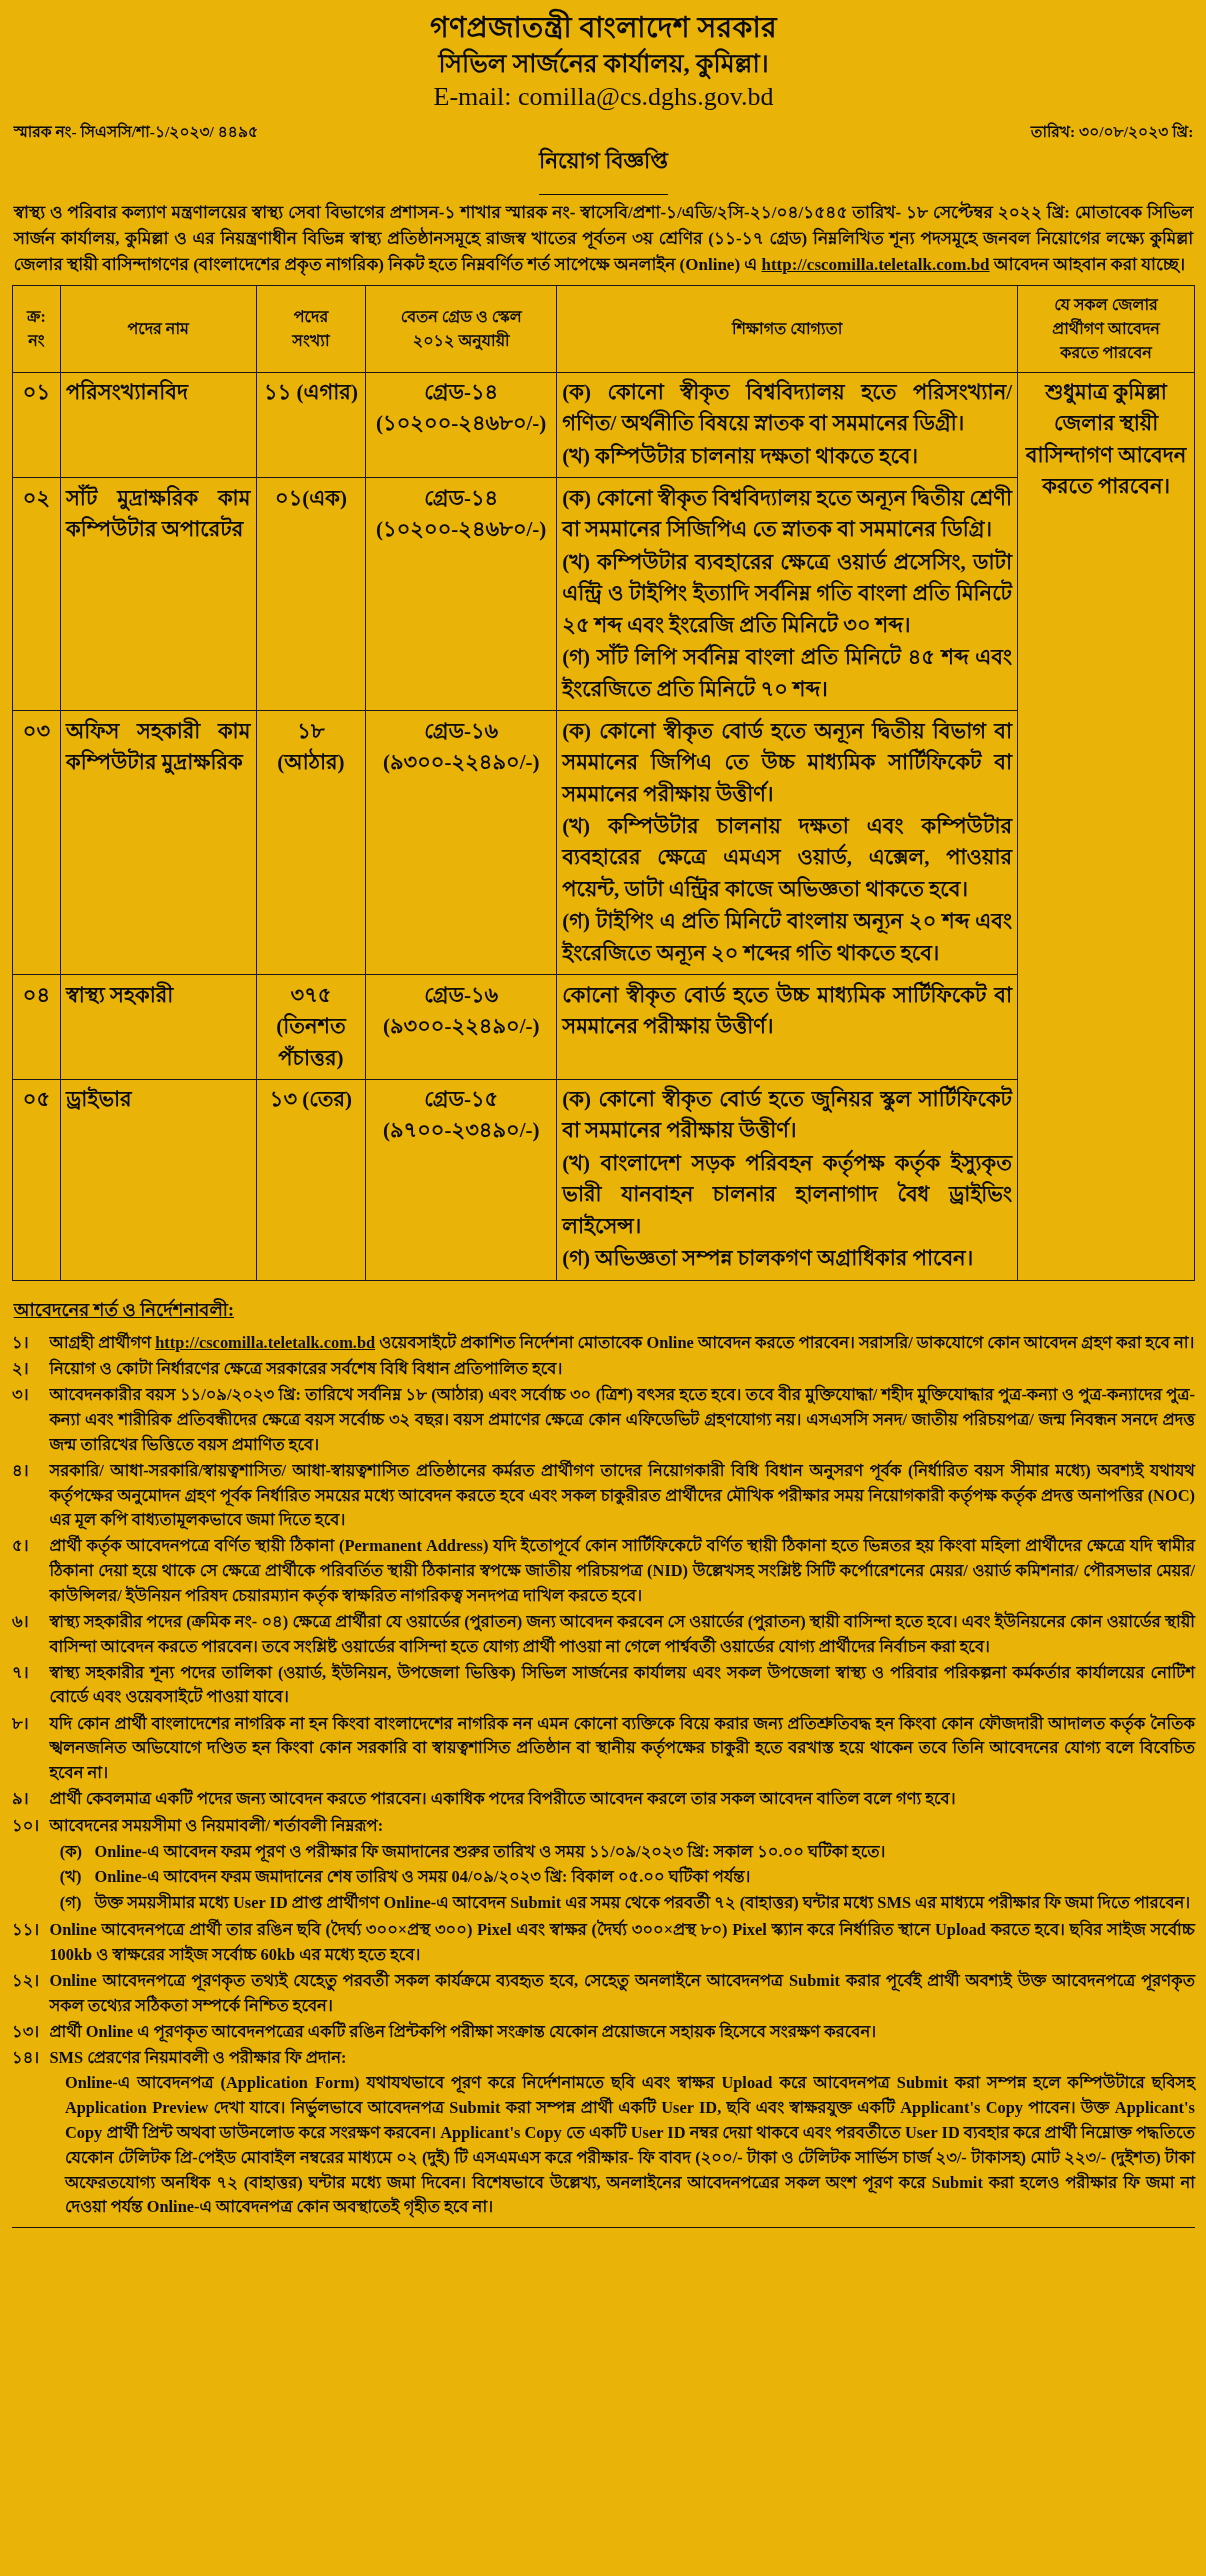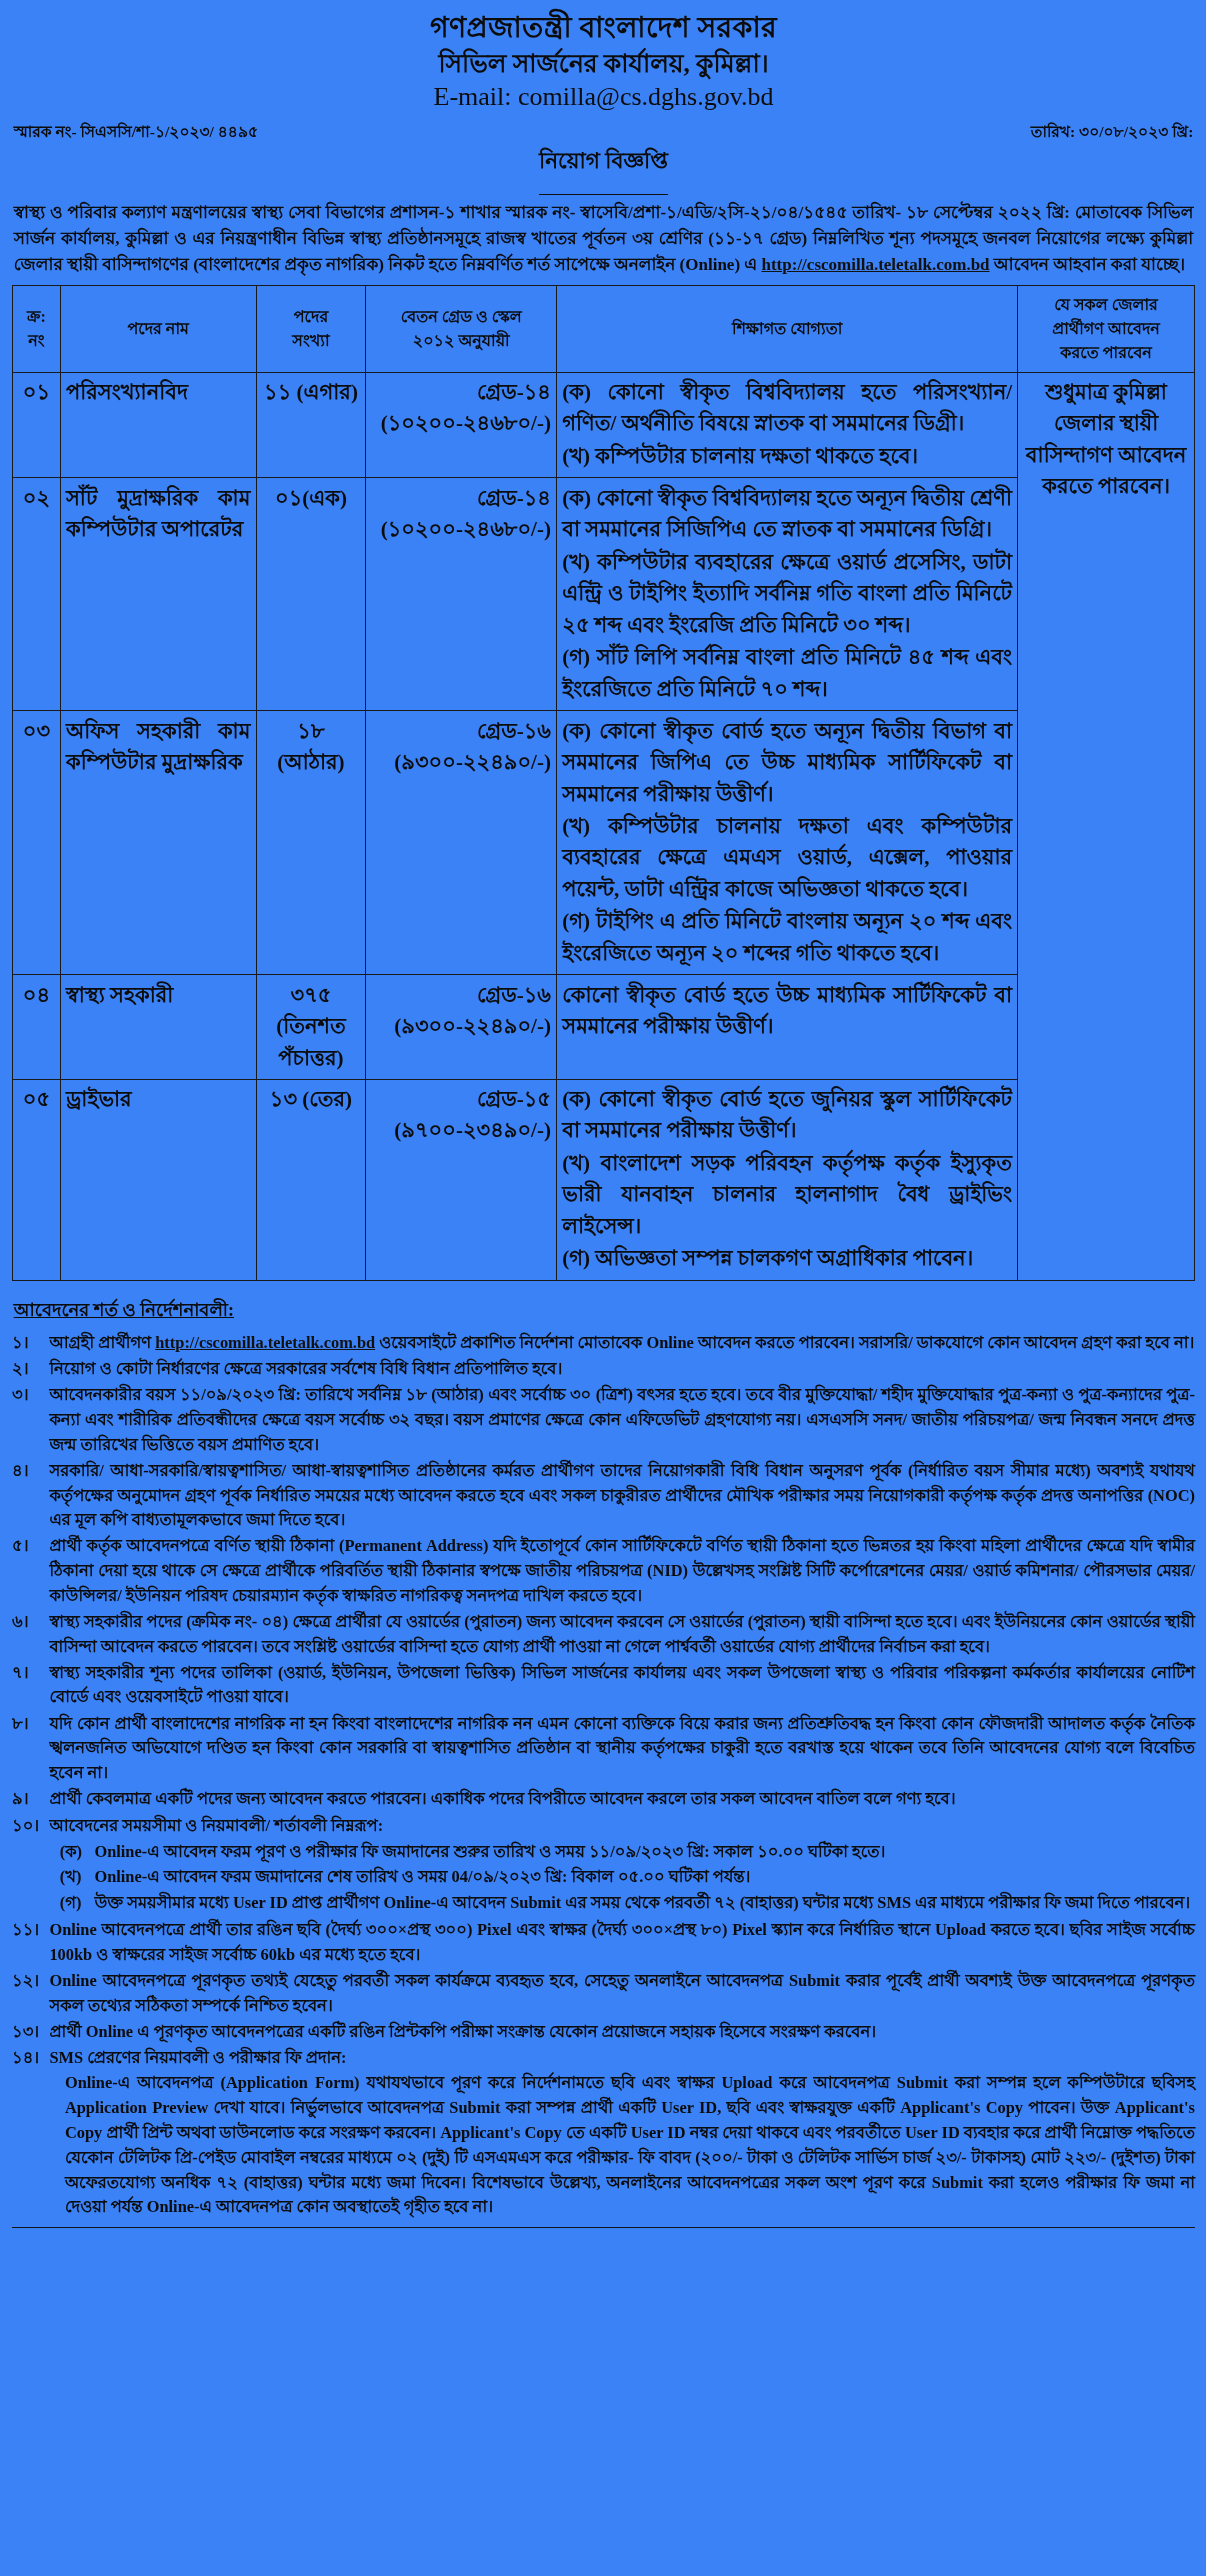--- a/index.html
+++ b/index.html
@@ -11,21 +11,21 @@
     width: 1207px;
     font-family: "Liberation Serif", "DejaVu Serif", serif;
     color: #0c0c0c;
     -webkit-font-smoothing: antialiased;
   }
   .page {
     width: 1207px;
     min-height: 2576px;
     box-sizing: border-box;
     padding: 7px 12px 8.6px 12px;
-    background: #3b82f6;
+    background: #eab308;
     position: relative;
   }
 
   
   .letterhead {
     text-align: center;
   }
   .gov-line1 {
     font-size: 28.4px;
     font-weight: bold;
@@ -109,21 +109,21 @@
   }
   .col-sl  { width: 40px;  text-align: center; }
   .col-post{ width: 188px; }
   .col-num { width: 102px; text-align: center; }
   .col-pay { width: 183px; text-align: center; }
   .col-edu { width: auto; }
   .col-dist{ width: 169px; text-align: center; }
 
   td.c-sl  { text-align: center; vertical-align: top; }
   td.c-num { text-align: center; }
-  td.c-pay { text-align: right; margin-top: 32px; }
+  td.c-pay { text-align: center; margin-top: 32px; }
   td.c-post{ text-align: justify; text-justify: inter-word; }
   td.c-edu { text-align: justify; text-justify: inter-word; }
   td.c-dist{ text-align: center; vertical-align: middle; }
 
   .pay-grade { display:block; }
   .pay-scale { display:block; }
   .edu-line { display:block; margin-bottom: 0.9px; }
   .num-sub { display:block; }
 
   

